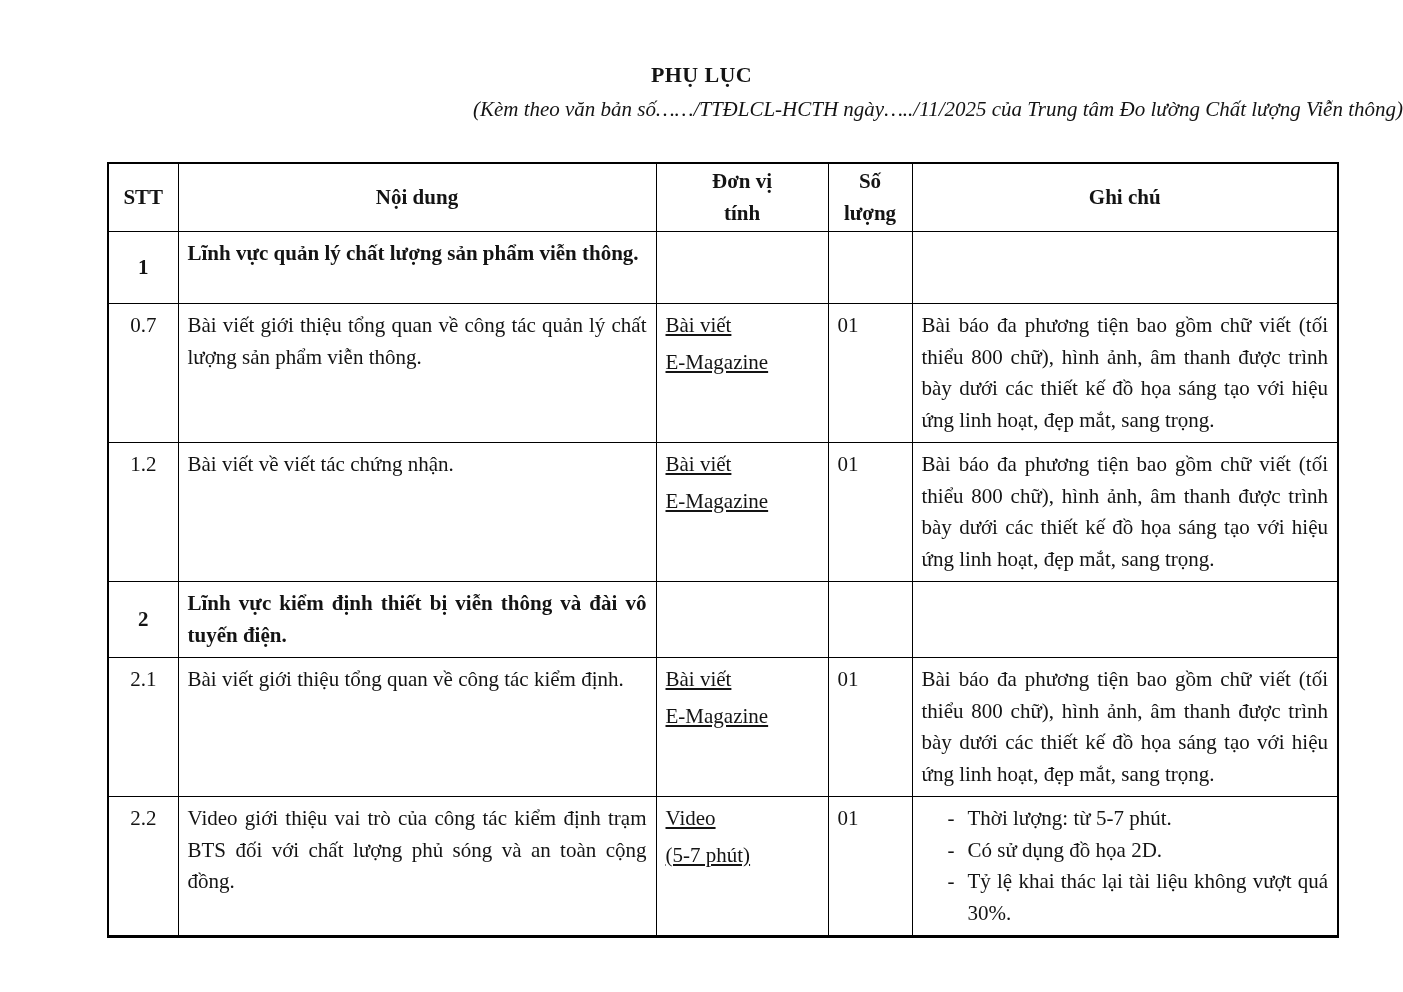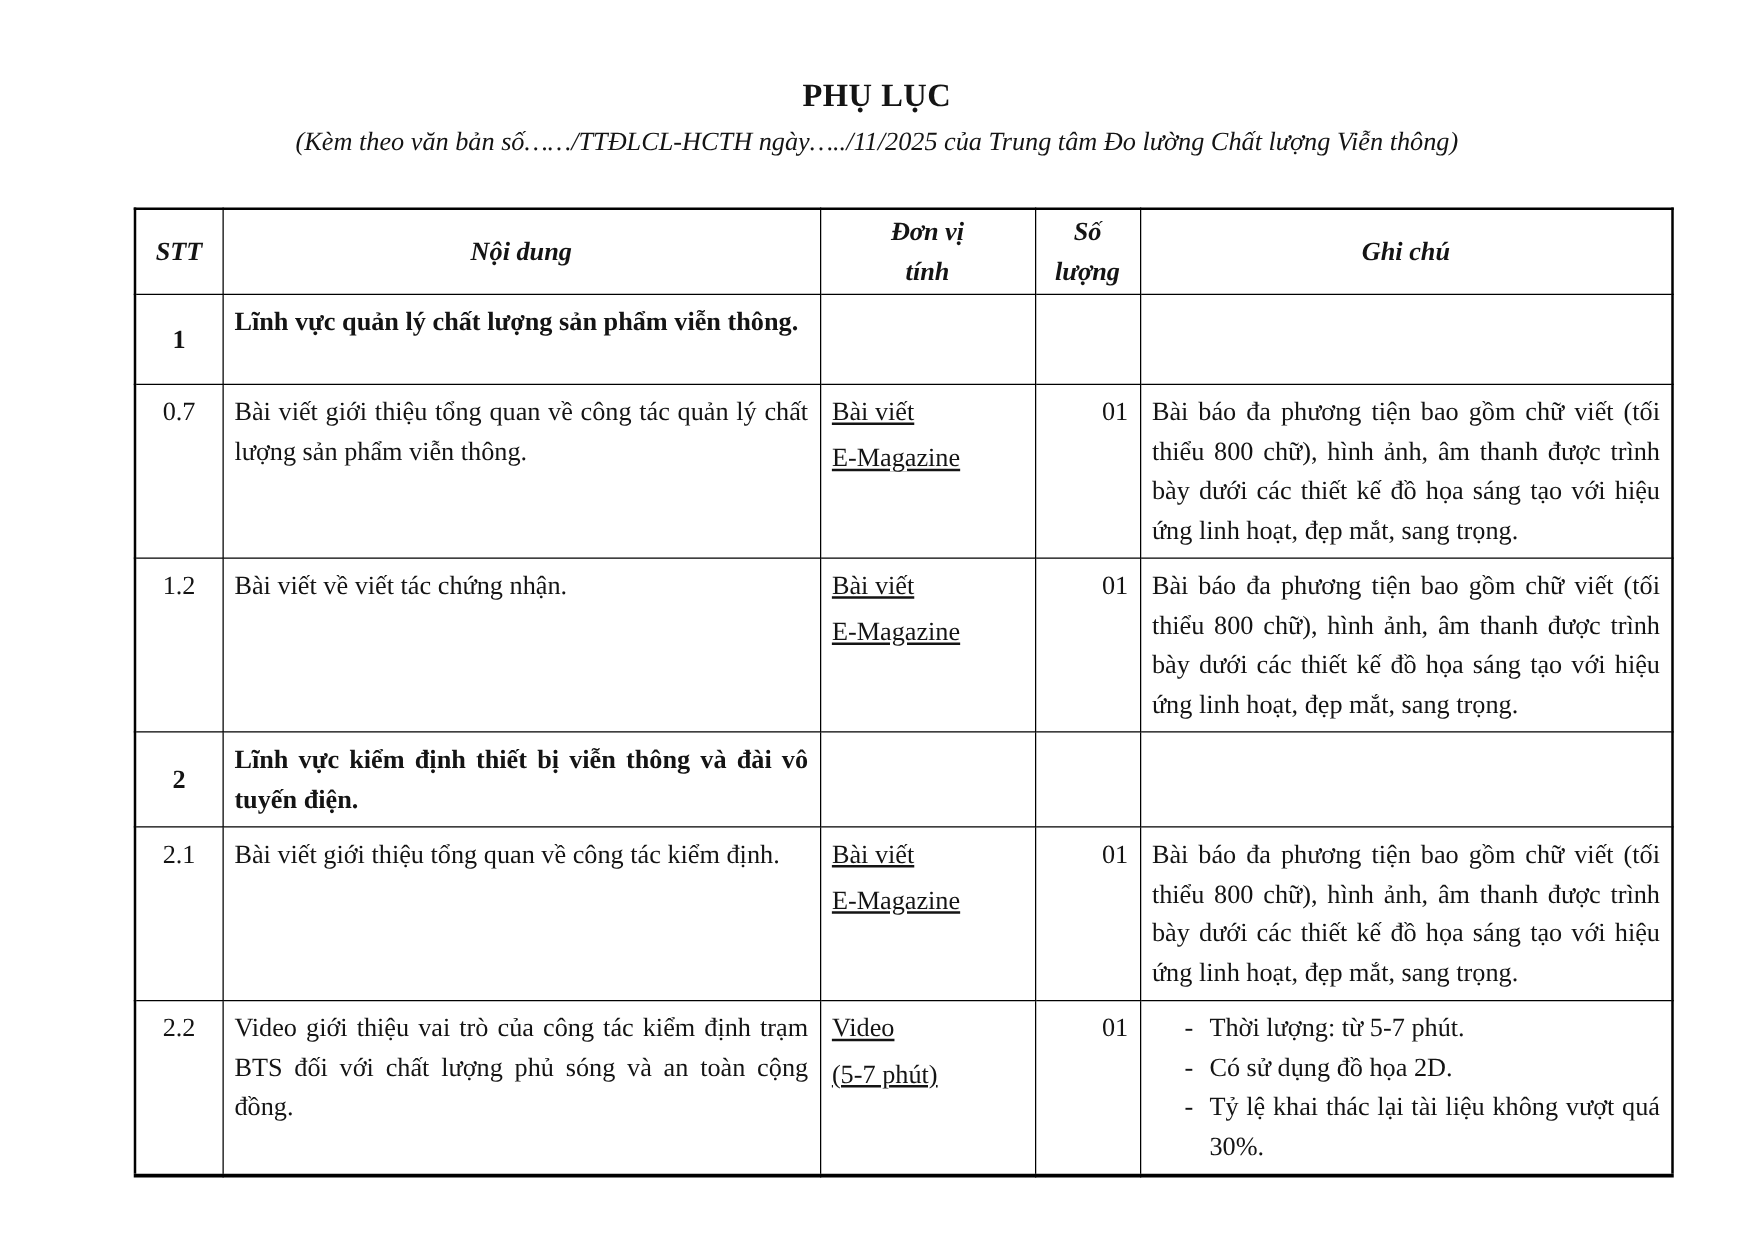--- a/index.html
+++ b/index.html
@@ -8,27 +8,27 @@
     background: #ffffff;
     color: #141414;
     font-family: "Liberation Serif", "DejaVu Serif", serif;
     overflow: hidden;
   }
   .page { width: 1403px; height: 992px; position: relative; }
 
   .doc-title {
     margin: 62px 0 0 0;
     text-align: center;
-    font-size: 26px;
+    font-size: 22px;
     font-weight: bold;
     letter-spacing: 0.4px;
   }
   .doc-subtitle {
     margin: 9px 0 0 0;
-    text-align: center;
+    text-align: right;
     font-style: italic;
     font-size: 21px;
   }
 
   table.appendix {
     border-collapse: collapse;
     table-layout: fixed;
     width: 1230px;
     margin: 40px 0 0 107px;
     border: 2px solid #000;
@@ -52,40 +52,40 @@
   th {
     font-weight: bold;
     text-align: center;
     vertical-align: middle;
     white-space: pre-line;
     padding: 2px 4px;
   }
 
   .c-stt { text-align: center; }
   .c-content { text-align: justify; }
-  .c-qty { text-align: right; }
+  .c-qty { text-align: left; }
   .c-note { text-align: justify; }
 
   tr.section-row .c-stt { vertical-align: middle; font-weight: bold; }
   tr.section-row .c-content { font-weight: bold; }
 
   .unit-line { white-space: nowrap; text-decoration: underline; }
   .unit-line-2 { margin-top: 5px; }
 
   .bullet { display: flex; }
   .bullet + .bullet { margin-top: 0px; }
   .bullet-dash {
     flex: 0 0 auto;
     width: 46px;
     padding-left: 26px;
     box-sizing: border-box;
   }
   .bullet-text { flex: 1 1 auto; text-align: justify; }
 
-  tr.r-header { height: 63px; font-style: italic; }
+  tr.r-header { height: 63px; }
   tr.r-sec1   { height: 72px; }
   tr.r-11     { height: 133px; }
   tr.r-12     { height: 136px; }
   tr.r-sec2   { height: 70px; }
   tr.r-21     { height: 132px; }
   tr.r-22     { height: 133px; }
 </style>
 </head>
 <body>
 

